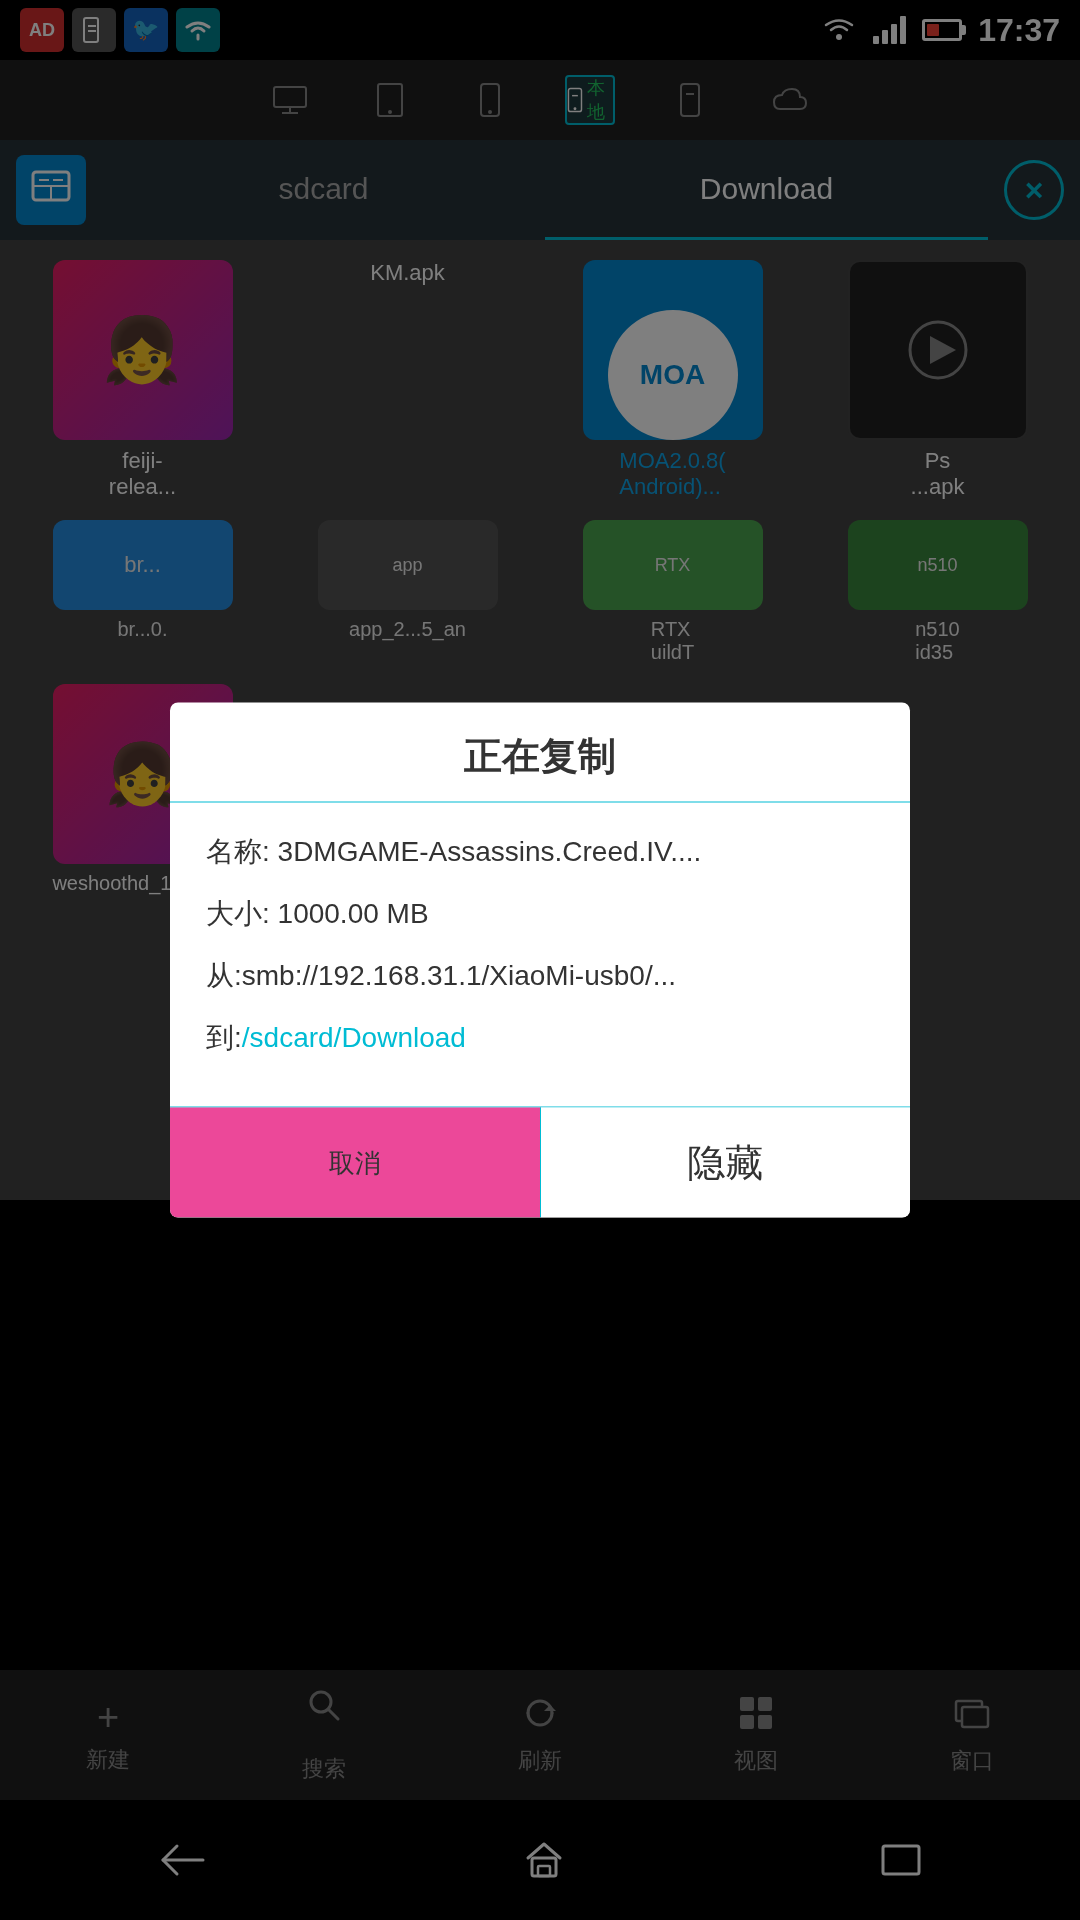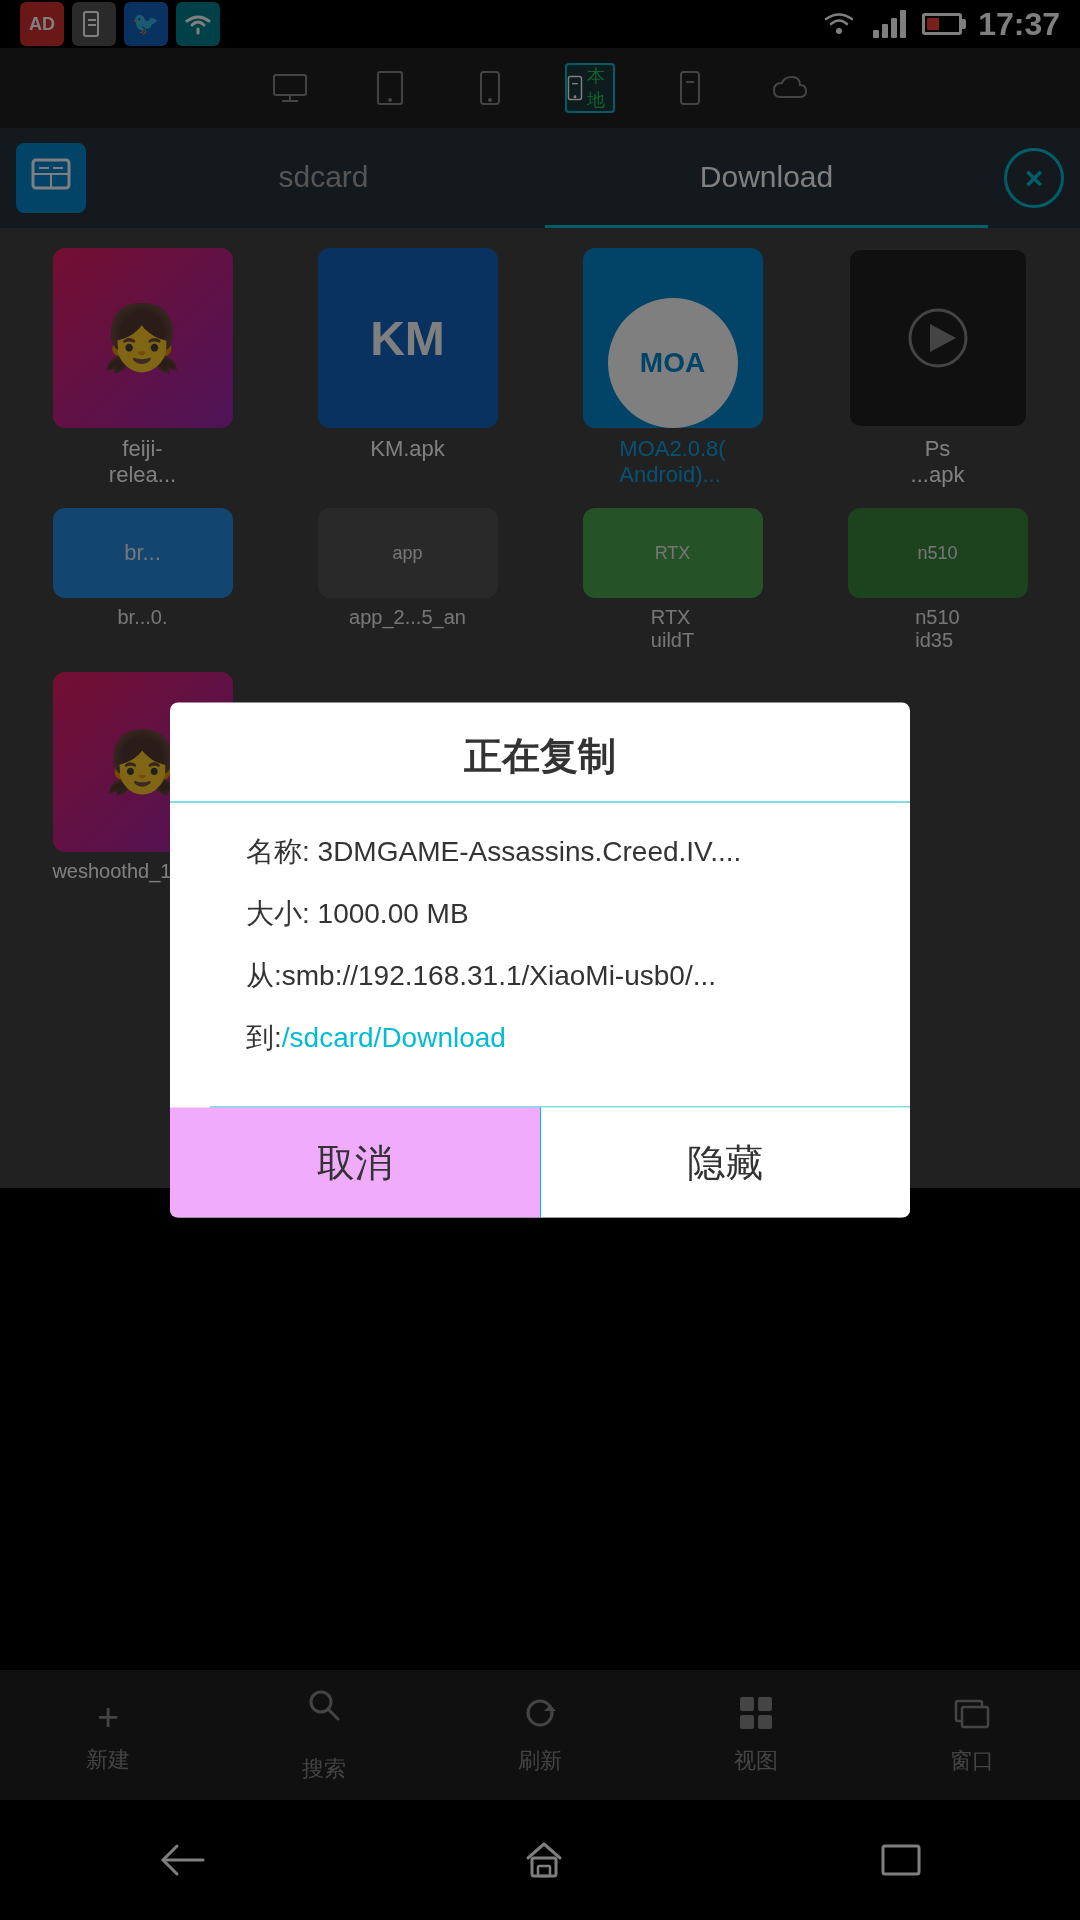--- a/index.html
+++ b/index.html
@@ -9,21 +9,21 @@
       height: 1920px;
       background: #000;
       font-family: 'Arial', sans-serif;
       overflow: hidden;
       position: relative;
     }
 
     
     .status-bar {
       width: 100%;
-      height: 48px;
+      height: 60px;
       background: #000;
       display: flex;
       align-items: center;
       justify-content: space-between;
       padding: 0 20px;
       position: relative;
       z-index: 10;
     }
     .status-bar-left {
       display: flex;
@@ -478,23 +478,20 @@
   <div class="files-grid">
 
     <div class="file-item">
       <div class="file-thumb" style="background:linear-gradient(135deg,#e91e63,#9c27b0);width:180px;height:180px;border-radius:12px;display:flex;align-items:center;justify-content:center;">
         <span style="font-size:64px;">👧</span>
       </div>
       <span class="file-name" style="color:white;font-size:22px;text-align:center;">feiji-<br>relea...</span>
     </div>
 
     <div class="file-item">
-      <div class="file-thumb" style="background:#1565c0;width:180px;height:180px;border-radius:12px;display:flex;align-items:center;justify-content:center;">
-        <span style="font-size:48px;font-weight:bold;color:white;">KM</span>
-      </div>
       <span class="file-name" style="color:white;font-size:22px;text-align:center;">KM.apk</span>
     </div>
 
     <div class="file-item">
       <div class="file-thumb" style="background:#0288d1;width:180px;height:180px;border-radius:12px;display:flex;align-items:center;justify-content:flex-end;flex-direction:column;">
         <div style="width:130px;height:130px;background:white;border-radius:50%;display:flex;align-items:center;justify-content:center;">
           <span style="font-size:28px;font-weight:bold;color:#0288d1;">MOA</span>
         </div>
       </div>
       <span class="file-name" style="color:#0ea5e9;font-size:22px;text-align:left;">MOA2.0.8(<br>Android)...</span>
@@ -541,30 +538,30 @@
       </div>
       <span style="color:white;font-size:20px;text-align:center;">weshoothd_1.0.0.0_</span>
     </div>
   </div>
 </div>
 
 <div class="overlay" style="position:fixed;top:0;left:0;width:1080px;height:1920px;background:rgba(0,0,0,0.5);z-index:100;"></div>
 
 <div class="dialog" style="position:fixed;top:50%;left:50%;transform:translate(-50%,-50%);width:740px;background:white;border-radius:8px;z-index:200;overflow:hidden;">
   <div class="dialog-title" style="padding:28px 20px 20px;text-align:center;font-size:38px;color:#333;font-weight:bold;border-bottom:1.5px solid #00bcd4;">正在复制</div>
-  <div class="dialog-body" style="padding:28px 36px;border-bottom:1.5px solid #00bcd4;margin-left:40px;">
+  <div class="dialog-body" style="padding:28px 36px;border-bottom:1.5px solid #00bcd4;">
     <div class="dialog-row" style="margin-bottom:20px;font-size:28px;color:#333;">名称: 3DMGAME-Assassins.Creed.IV....</div>
     <div class="dialog-row" style="margin-bottom:20px;font-size:28px;color:#333;">大小: 1000.00 MB</div>
     <div class="dialog-row" style="margin-bottom:20px;font-size:28px;color:#333;">从:smb://192.168.31.1/XiaoMi-usb0/...</div>
     <div class="dialog-row" style="margin-bottom:20px;font-size:28px;color:#333;">
       <span>到:</span><span style="color:#00bcd4;">/sdcard/Download</span>
     </div>
   </div>
   <div class="dialog-buttons" style="display:flex;">
-    <button class="dialog-btn" style="flex:1;height:110px;font-size:38px;color:#333;border:none;background:#f0abfc;cursor:pointer;border-right:1px solid #00bcd4;">取消</button>
+    <button class="dialog-btn" style="flex:1;height:110px;font-size:26px;color:#333;border:none;background:#ec4899;cursor:pointer;border-right:1px solid #00bcd4;">取消</button>
     <button class="dialog-btn" style="flex:1;height:110px;font-size:38px;color:#333;border:none;background:white;cursor:pointer;">隐藏</button>
   </div>
 </div>
 
 <div class="bottom-toolbar" style="position:fixed;bottom:120px;left:0;width:1080px;height:130px;background:#212121;display:flex;align-items:center;justify-content:space-around;">
   <div class="toolbar-item" style="display:flex;flex-direction:column;align-items:center;gap:6px;color:#888;">
     <span class="icon" style="font-size:38px;color:#888;">+</span>
     <span class="label" style="font-size:22px;color:#888;">新建</span>
   </div>
   <div class="toolbar-item" style="display:flex;flex-direction:column;align-items:center;gap:6px;color:#888;">

